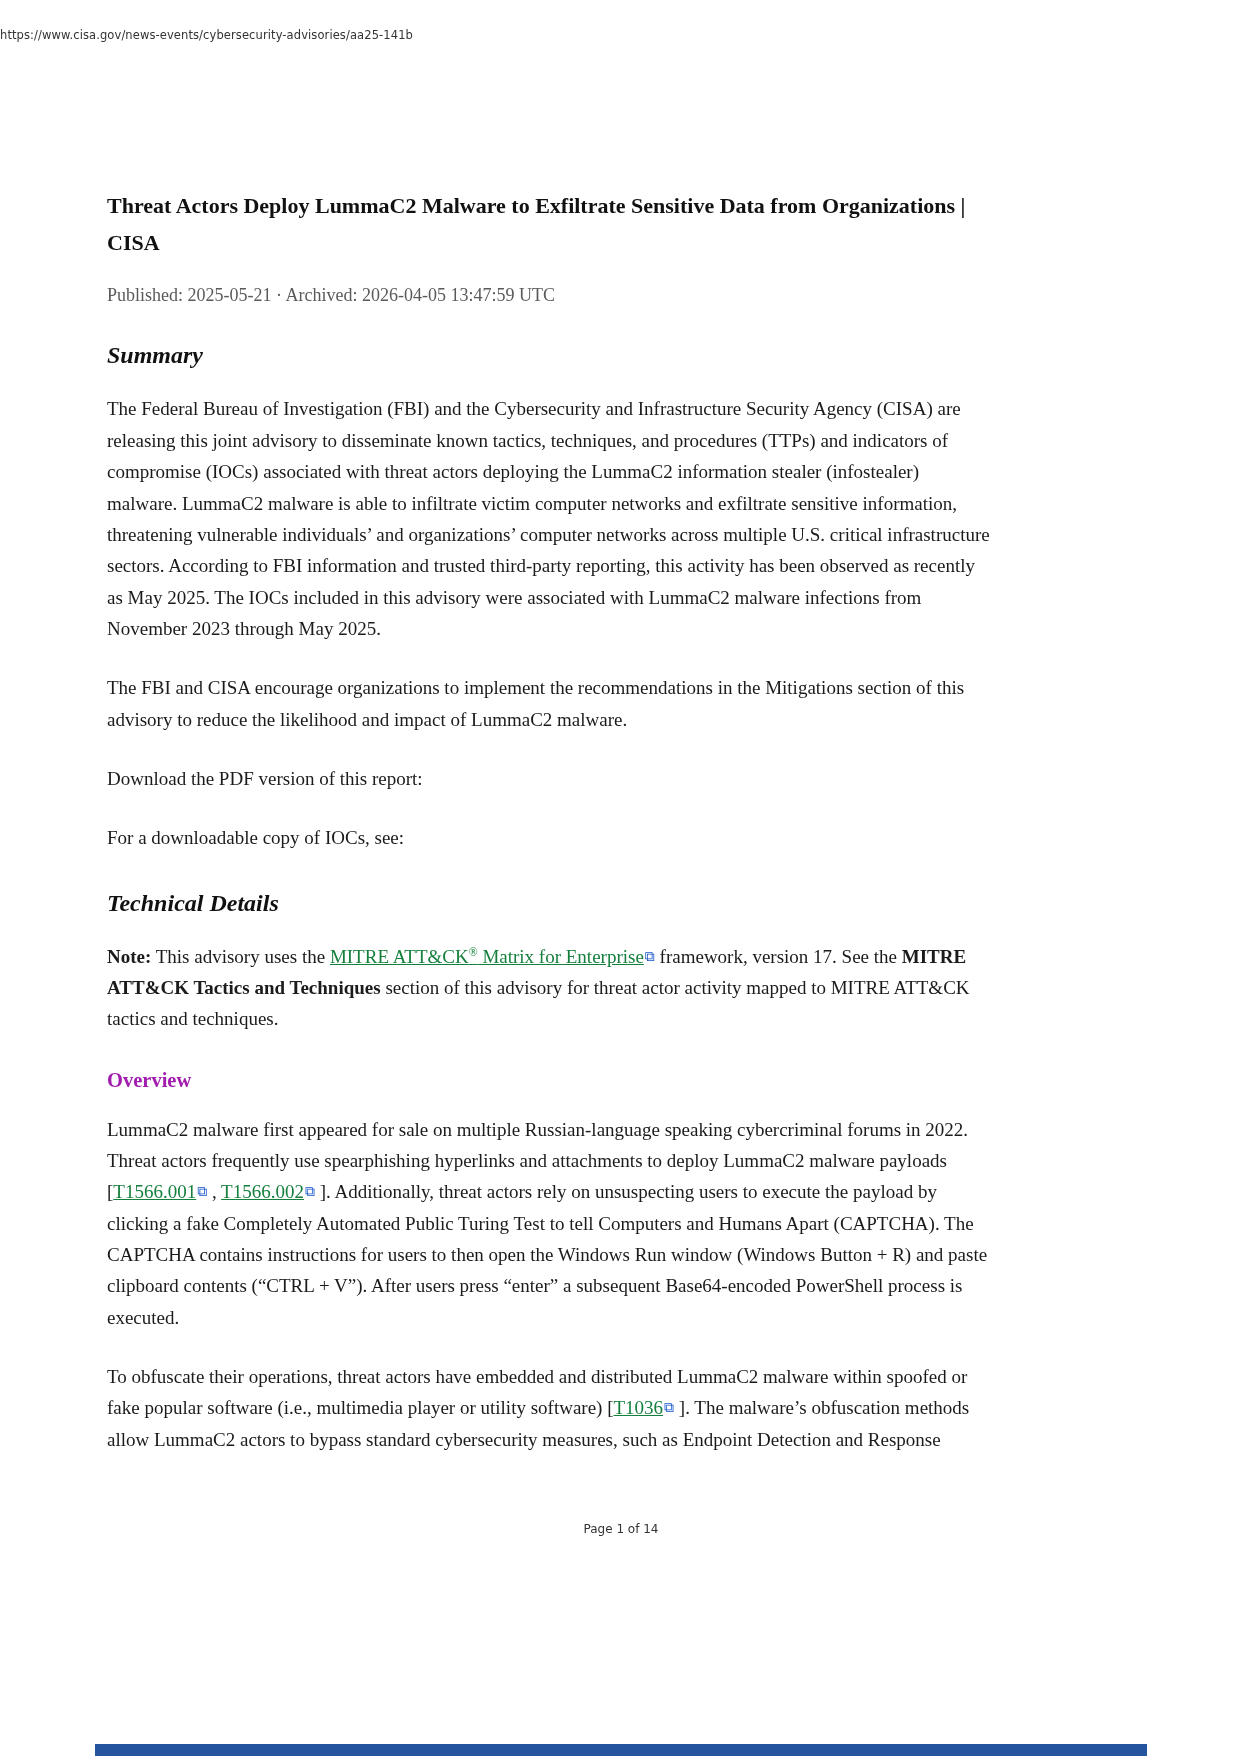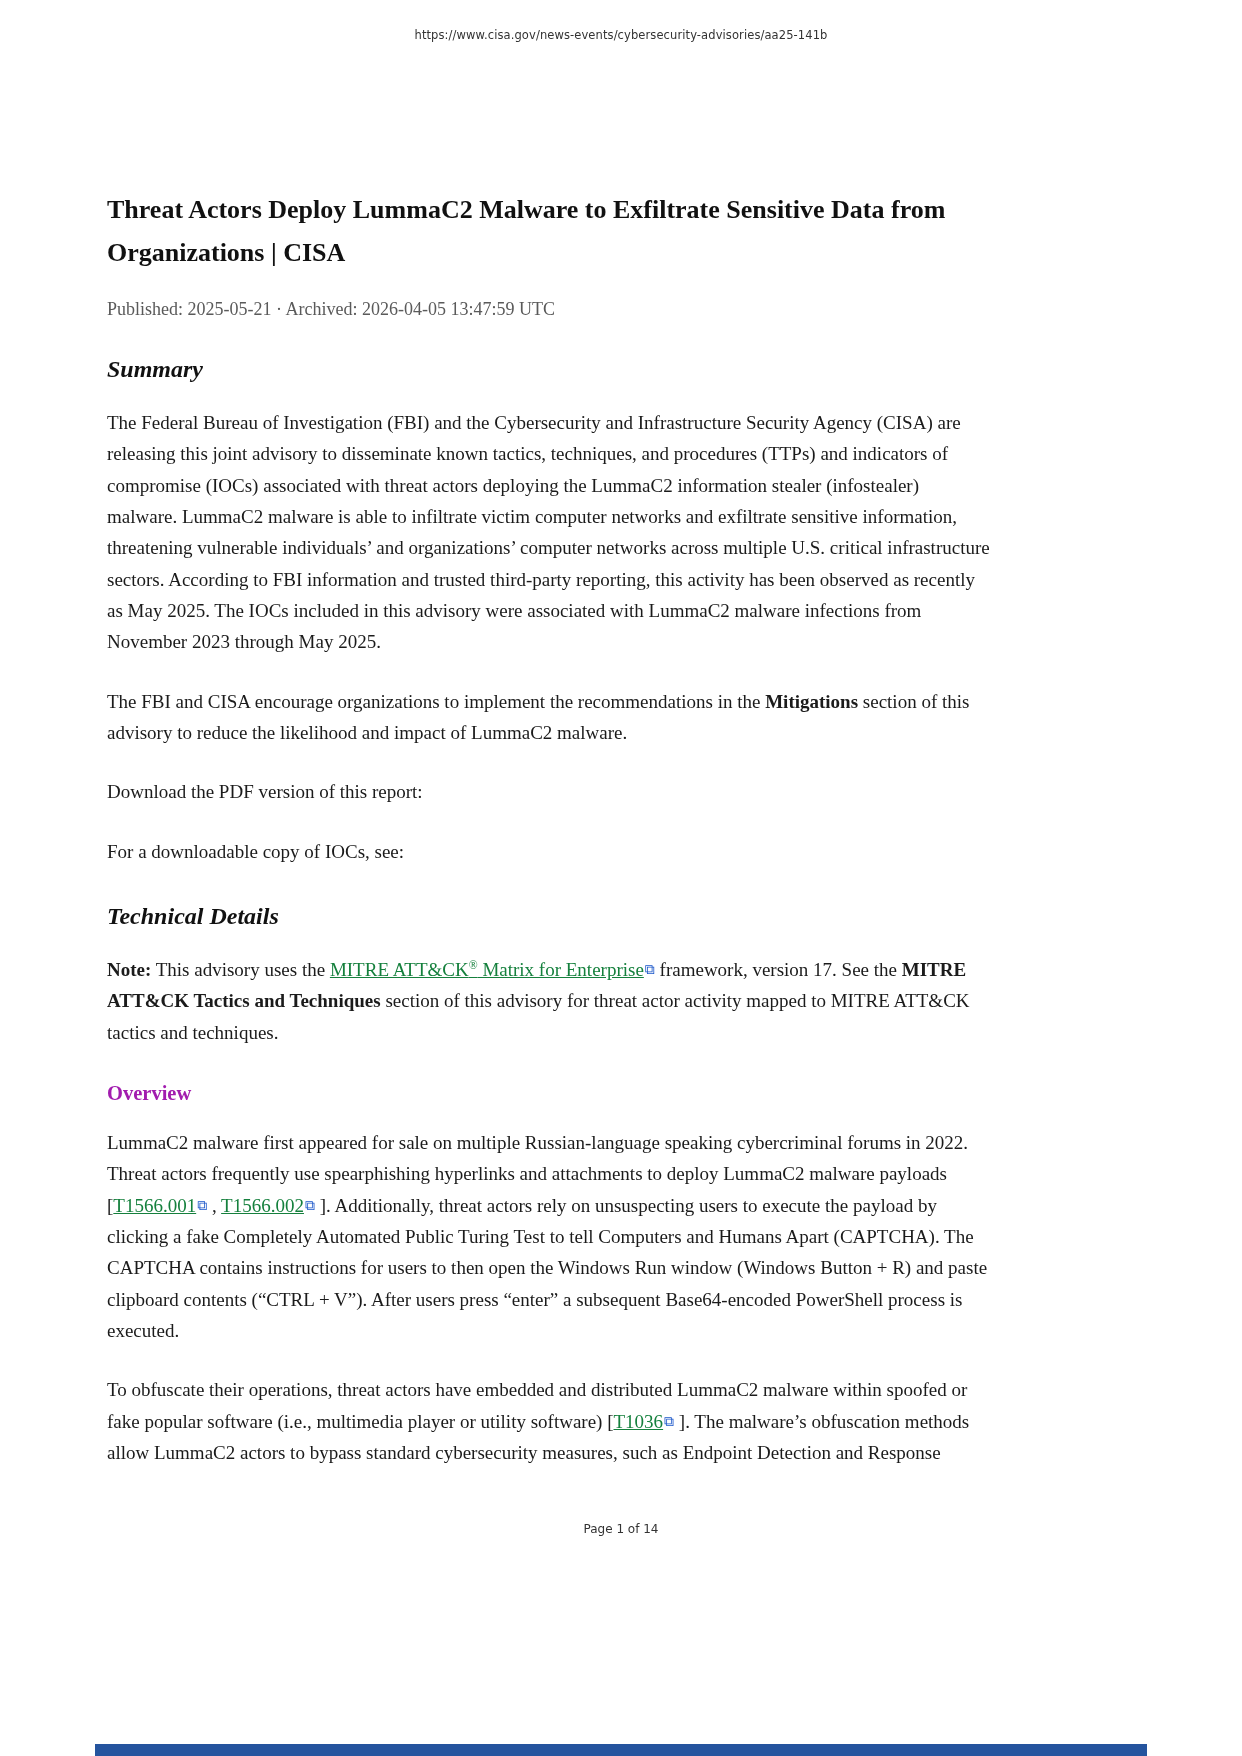--- a/index.html
+++ b/index.html
@@ -1,29 +1,29 @@
 <!DOCTYPE html>
 <html><head>
 <meta charset="utf-8">
 <style>
   html,body{margin:0;padding:0;}
   body{
     width:1242px;height:1756px;position:relative;background:#ffffff;
     font-family:"Liberation Serif", serif;color:#1b1b1b;overflow:hidden;
   }
   .url-header{
-    position:absolute;top:28px;left:0;width:100%;text-align:center;
+    position:absolute;top:28px;left:0;width:100%;
     font-family:"DejaVu Sans", sans-serif;font-size:11.5px;color:#333;
     letter-spacing:0.1px;
   }
   .content{
     position:absolute;left:107px;top:188px;width:896px;
   }
   h1.doc-title{
-    margin:0 0 24px 0;font-size:26px;line-height:1.67;font-weight:bold;color:#111;
+    margin:0 0 24px 0;font-size:22px;line-height:1.67;font-weight:bold;color:#111;
   }
   .meta-line{
     font-size:18px;color:#5a5a5a;margin:0 0 10px 0;
   }
   h2.section-heading{
     font-size:24px;font-weight:bold;margin:36px 0 24px 0;color:#111;font-style:italic;
   }
   h3.subsection-heading{
     font-size:20.5px;font-weight:bold;margin:34px 0 22px 0;color:#a21caf;
   }
@@ -53,21 +53,21 @@
 
 <div class="content">
   <h1 class="doc-title">Threat Actors Deploy LummaC2 Malware to Exfiltrate Sensitive Data from Organizations | CISA</h1>
 
   <div class="meta-line">Published: 2025-05-21 · Archived: 2026-04-05 13:47:59 UTC</div>
 
   <h2 class="section-heading">Summary</h2>
 
   <p class="body-para"><span>The Federal Bureau of Investigation (FBI) and the Cybersecurity and Infrastructure Security Agency (CISA) are releasing this joint advisory to disseminate known tactics, techniques, and procedures (TTPs) and indicators of compromise (IOCs) associated with threat actors deploying the LummaC2 information stealer (infostealer) malware. LummaC2 malware is able to infiltrate victim computer networks and exfiltrate sensitive information, threatening vulnerable individuals’ and organizations’ computer networks across multiple U.S. critical infrastructure sectors. According to FBI information and trusted third-party reporting, this activity has been observed as recently as May 2025. The IOCs included in this advisory were associated with LummaC2 malware infections from November 2023 through May 2025.</span></p>
 
-  <p class="body-para"><span>The FBI and CISA encourage organizations to implement the recommendations in the </span><span style="font-weight: bold;">Mitigations</span><span> section of this advisory to reduce the likelihood and impact of LummaC2 malware.</span></p>
+  <p class="body-para"><span>The FBI and CISA encourage organizations to implement the recommendations in the </span><span style="font-weight: normal;">Mitigations</span><span> section of this advisory to reduce the likelihood and impact of LummaC2 malware.</span></p>
 
   <p class="body-para"><span>Download the PDF version of this report:</span></p>
 
   <p class="body-para"><span>For a downloadable copy of IOCs, see:</span></p>
 
   <h2 class="section-heading">Technical Details</h2>
 
   <p class="body-para"><span style="font-weight: bold;">Note:</span><span> This advisory uses the </span><a class="link" href="#">MITRE ATT&amp;CK</a><a class="link" href="#"><sup>®</sup></a><a class="link" href="#"> Matrix for Enterprise</a><span class="ext-icon">⧉</span><span>  framework, version 17. See the </span><span style="font-weight: bold;">MITRE ATT&amp;CK Tactics and Techniques</span><span> section of this advisory for threat actor activity mapped to MITRE ATT&amp;CK tactics and techniques.</span></p>
 
   <h3 class="subsection-heading">Overview</h3>

